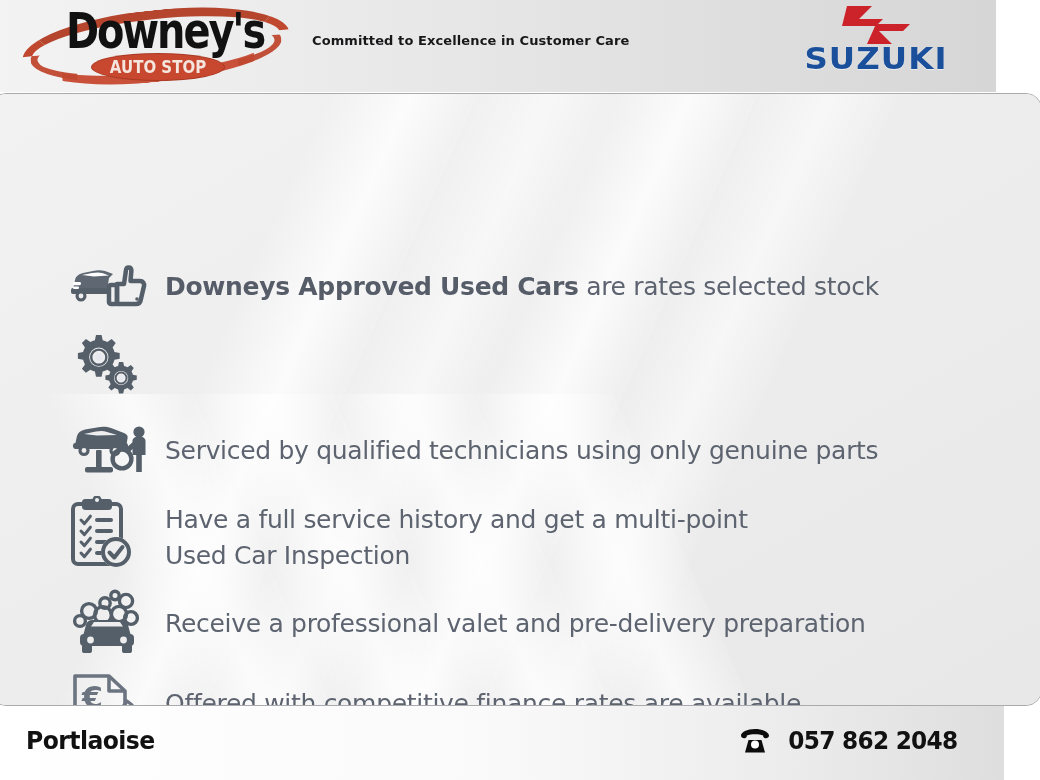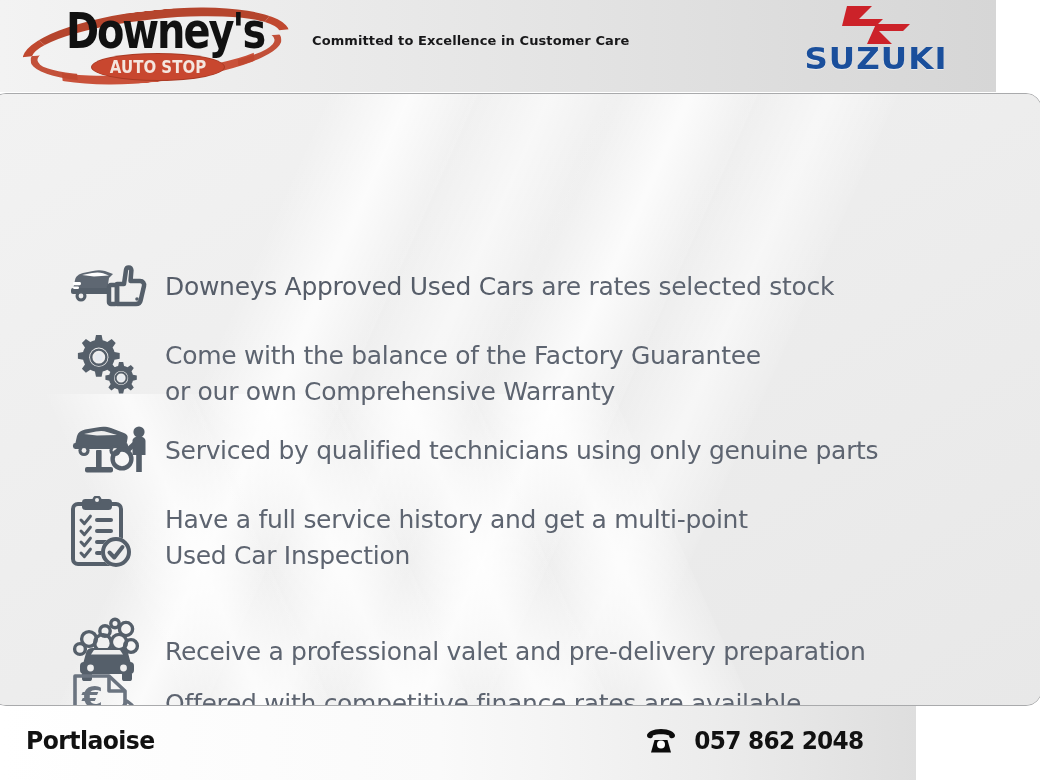--- a/index.html
+++ b/index.html
@@ -189,61 +189,61 @@
   .row-text {
     color: #5d6470;
     font-family: "DejaVu Sans", sans-serif;
     font-size: 25px;
     font-weight: 400;
     line-height: 1.42;
     letter-spacing: -0.3px;
     white-space: pre-line;
   }
   .row-text .strong {
-    font-weight: normal;
+    font-weight: bold;
     color: #565d69;
   }
 
   .r1 { top: 164px; }
   .r2 { top: 238px; }
   .r3 { top: 330px; }
   .r4 { top: 402px; }
-  .r5 { top: 523px; }
+  .r5 { top: 495px; }
   .r6 { top: 578px; }
 
   .r1 .row-text { padding-top: 11px; }
   .r2 .row-text { padding-top: 6px; }
   .r3 .row-text { padding-top: 9px; }
   .r4 .row-text { padding-top: 6px; }
   .r5 .row-text { padding-top: 17px; }
   .r6 .row-text { padding-top: 14px; text-align: center; }
 
   .ic { display: block; }
 
   
   .footer {
     position: absolute;
     left: 0; top: 706px;
-    width: 916px; height: 74px;
+    width: 1004px; height: 74px;
     background: linear-gradient(to right, #ffffff 0%, #fafafa 48%, #ececec 78%, #dedede 100%);
   }
   .footer-location {
     position: absolute;
     left: 26px; top: 20px;
     font-family: "DejaVu Sans", sans-serif;
     font-size: 25px;
     font-weight: bold;
     color: #111111;
     letter-spacing: -0.6px;
     transform: scaleX(0.94);
     transform-origin: left top;
   }
   .footer-phone {
     position: absolute;
-    right: 46px; top: 20px;
+    right: 40px; top: 20px;
     display: flex;
     align-items: center;
     gap: 12px;
   }
   .phone-number {
     font-family: "DejaVu Sans", sans-serif;
     font-size: 25px;
     font-weight: bold;
     color: #111111;
     letter-spacing: -0.8px;
@@ -324,22 +324,20 @@
             <circle cx="29.8" cy="25.2" r="4" fill="#e6eaf0"></circle>
           </g>
           <g fill="#555f6a">
             <path d="M50 30 l4.2 0 0.9 3.9 a12.6 12.6 0 0 1 3.4 1.4 l3.3-2.3 3 3 -2.3 3.3 a12.6 12.6 0 0 1 1.4 3.4 l3.9 0.9 0 4.2 -3.9 0.9 a12.6 12.6 0 0 1 -1.4 3.4 l2.3 3.3 -3 3 -3.3-2.3 a12.6 12.6 0 0 1 -3.4 1.4 l-0.9 3.9 -4.2 0 -0.9-3.9 a12.6 12.6 0 0 1 -3.4-1.4 l-3.3 2.3 -3-3 2.3-3.3 a12.6 12.6 0 0 1 -1.4-3.4 l-3.9-0.9 0-4.2 3.9-0.9 a12.6 12.6 0 0 1 1.4-3.4 l-2.3-3.3 3-3 3.3 2.3 a12.6 12.6 0 0 1 3.4-1.4 z"></path>
             <circle cx="52.1" cy="46" r="7.1" fill="#eeeeee"></circle>
             <circle cx="52.1" cy="46" r="5.5" fill="none" stroke="#555f6a" stroke-width="2"></circle>
             <circle cx="52.1" cy="46" r="2.9" fill="#e6eaf0"></circle>
           </g>
         </svg>
       </div>
-      <div class="row-text">Come with the balance of the Factory Guarantee
-or our own Comprehensive Warranty</div>
     </div>
 
     <div class="row r4">
       <div class="icon-cell">
         <svg class="ic" width="68" height="74" viewBox="0 0 68 74">
           <g fill="none" stroke="#555f6a" stroke-width="4" stroke-linejoin="round">
             <rect x="4" y="8" width="48" height="60" rx="5"></rect>
           </g>
           <g fill="#555f6a">
             <rect x="13" y="3" width="30" height="11" rx="3.4"></rect>

